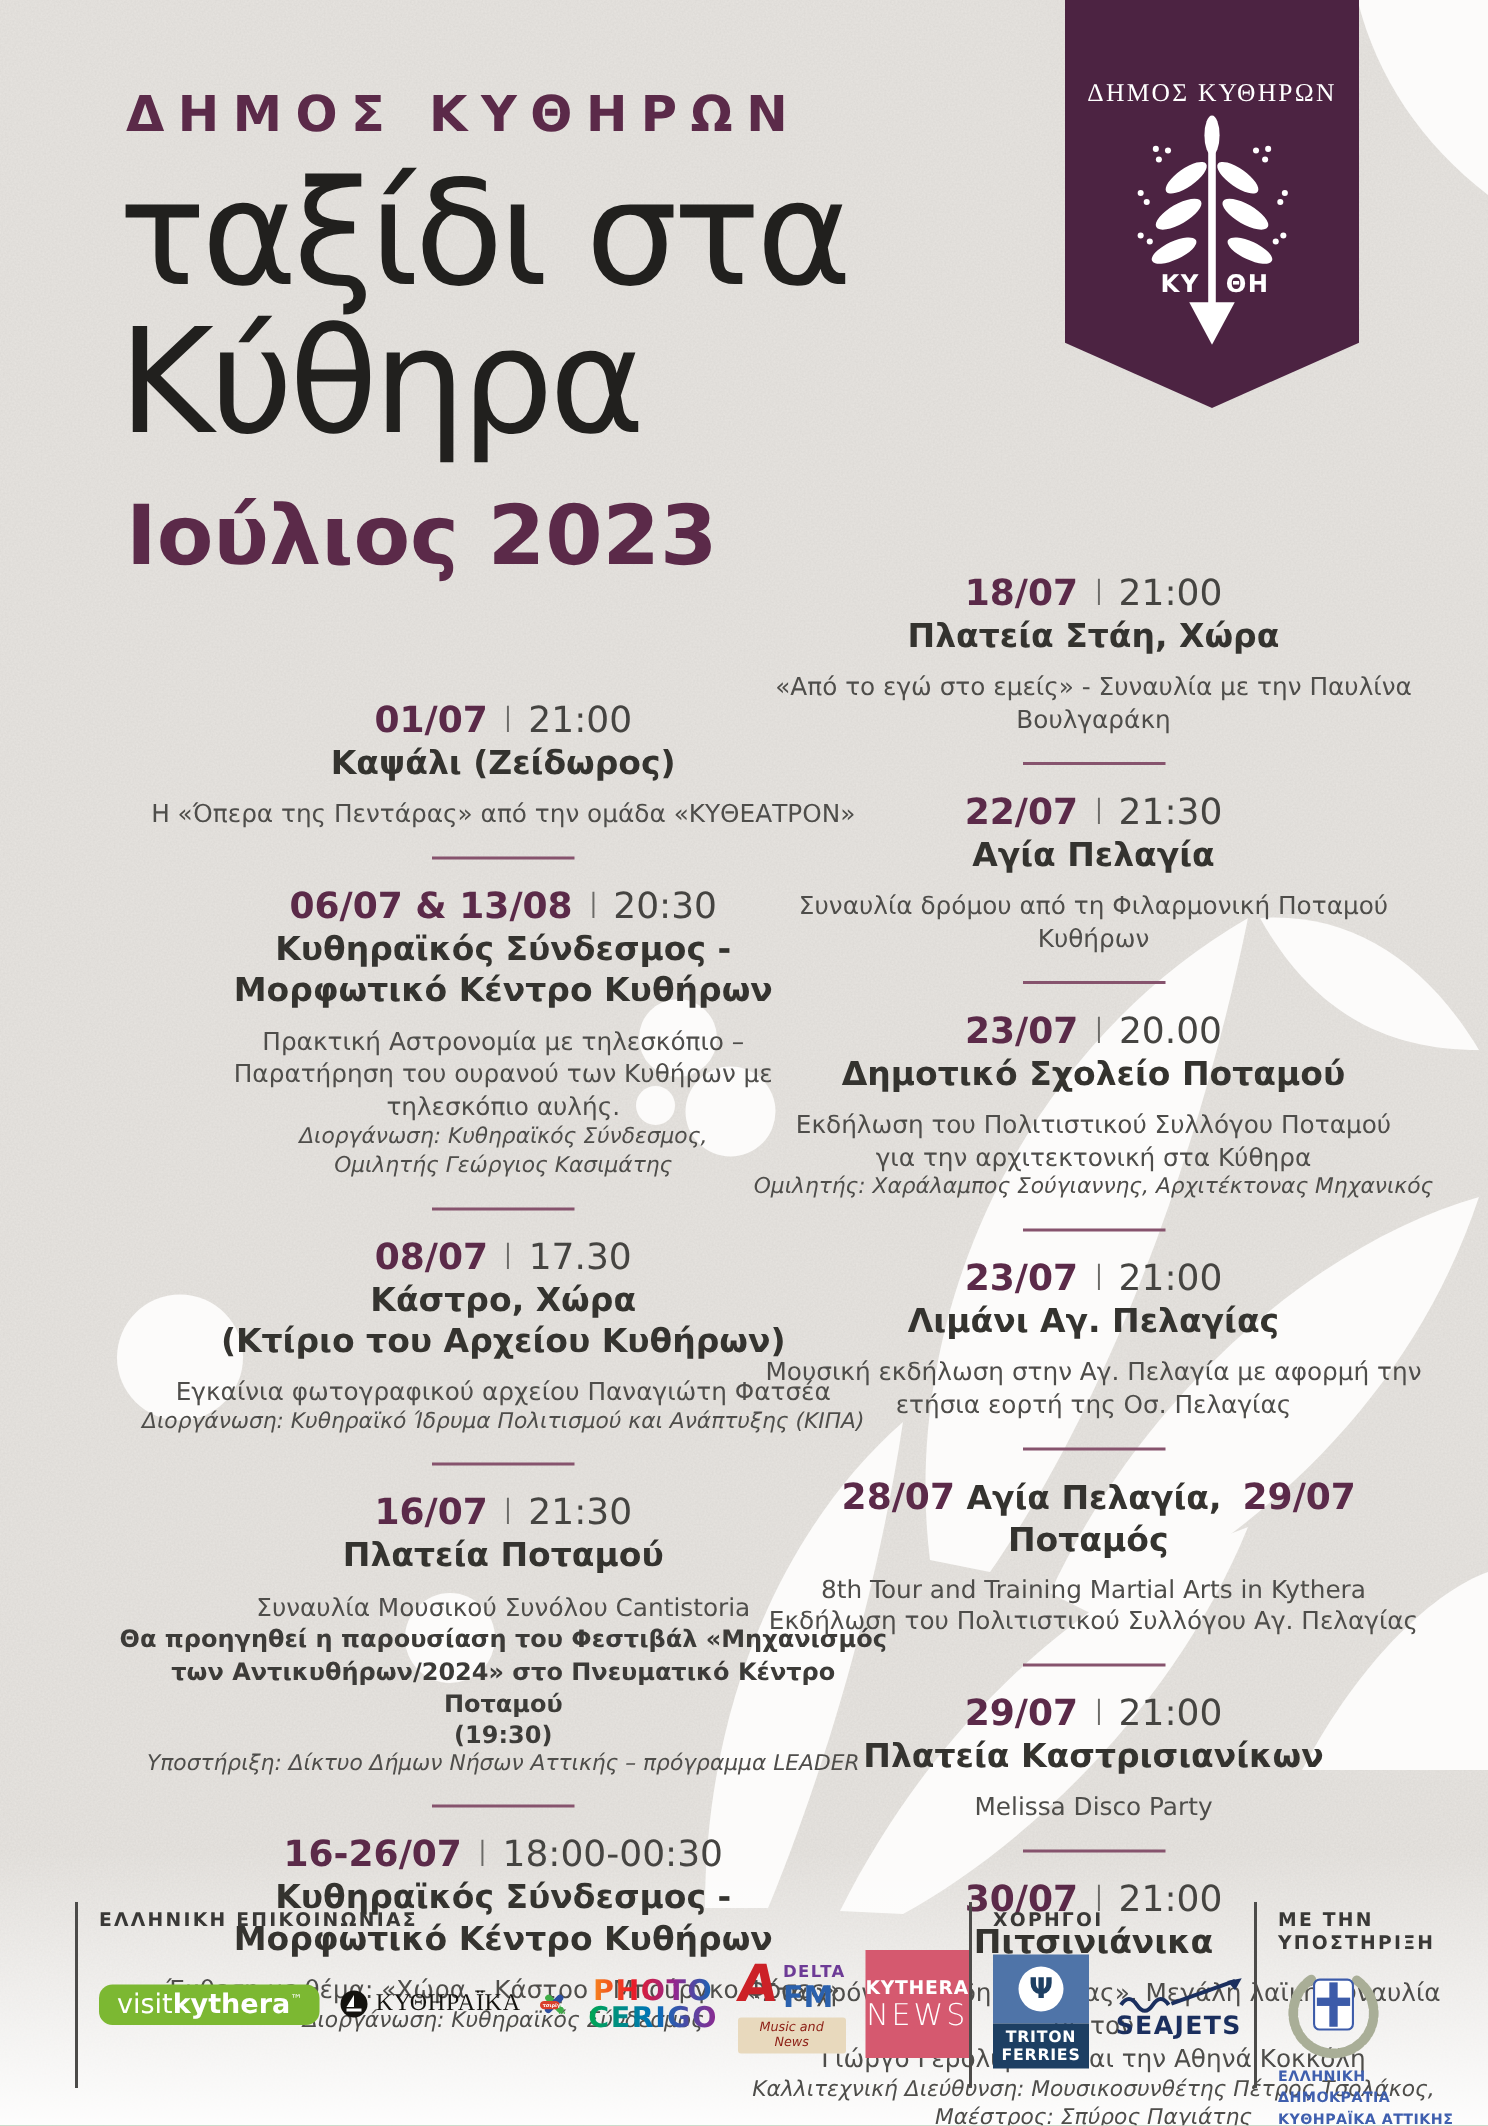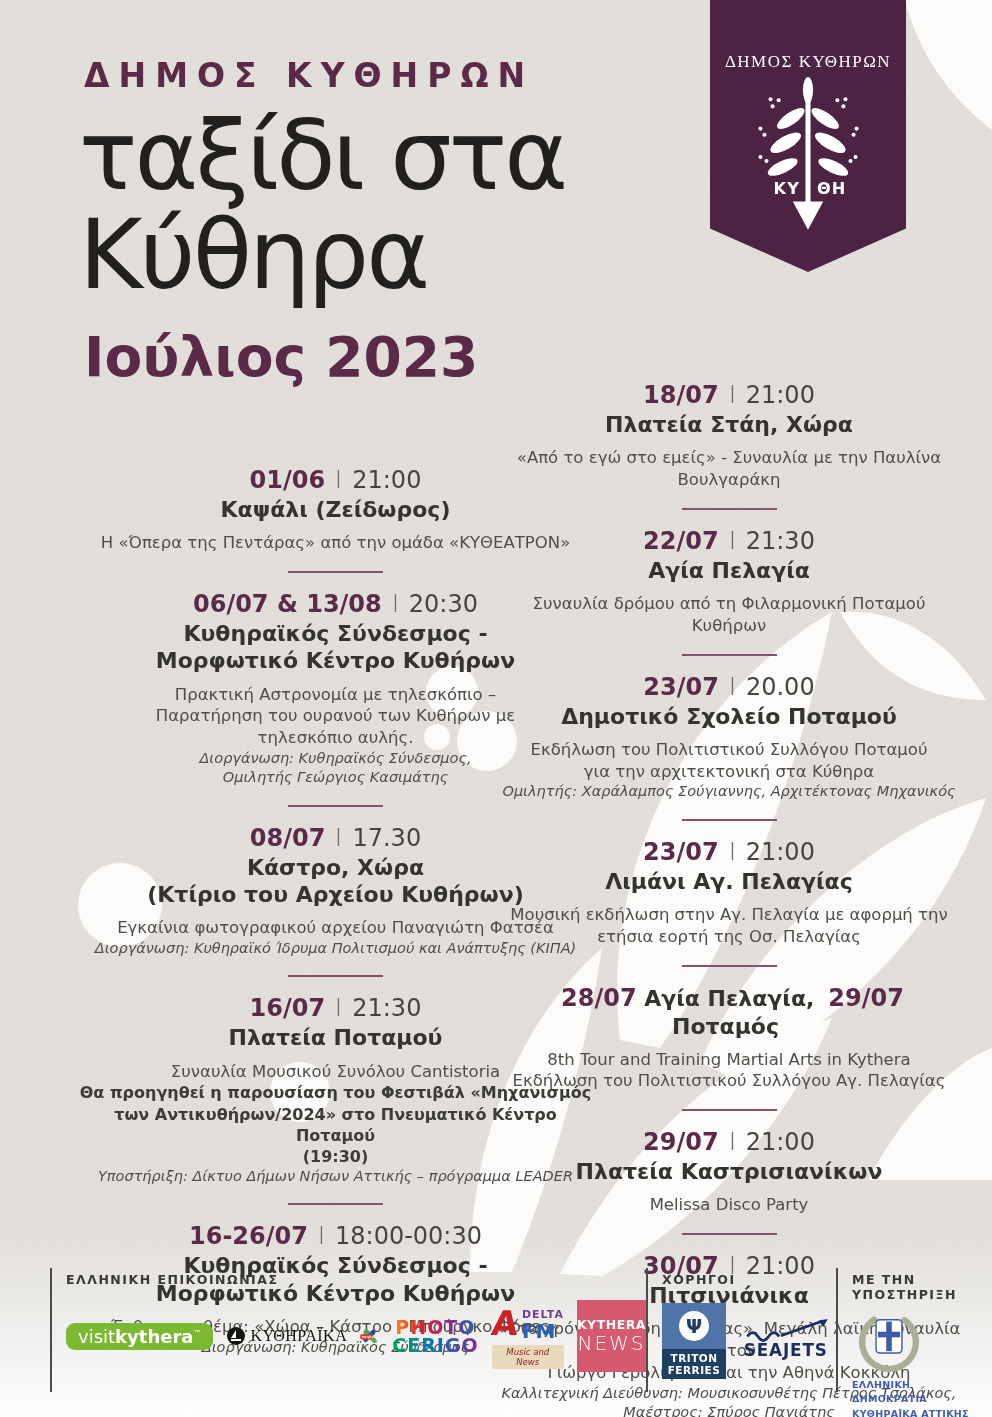--- a/index.html
+++ b/index.html
@@ -159,21 +159,21 @@
         <polygon points="55,152 40,124 70,124"></polygon>
       </g>
       <line x1="55" y1="16" x2="55" y2="128" stroke="#ffffff" stroke-width="5"></line>
       <text x="21" y="117" font-size="16" font-weight="bold" fill="#ffffff" letter-spacing="1">ΚΥ</text>
       <text x="64" y="117" font-size="16" font-weight="bold" fill="#ffffff" letter-spacing="1">ΘΗ</text>
     </svg>
   </div>
 
   <section class="col col-left">
       <article class="event">
-        <div class="ev-head"><span class="ev-date">01/06</span><span class="ev-sep">Ι</span><span class="ev-time">21:00</span></div>
+        <div class="ev-head"><span class="ev-date">01/07</span><span class="ev-sep">Ι</span><span class="ev-time">21:00</span></div>
         <div class="ev-venue">Καψάλι (Ζείδωρος)</div>
         <div class="ev-body">
           <div class="ev-desc">Η «Όπερα της Πεντάρας» από την ομάδα «ΚΥΘΕΑΤΡΟΝ»</div>
         </div>
       </article>
       <div class="ev-divider"></div>
       <article class="event">
         <div class="ev-head"><span class="ev-date">06/07 &amp; 13/08</span><span class="ev-sep">Ι</span><span class="ev-time">20:30</span></div>
         <div class="ev-venue">Κυθηραϊκός Σύνδεσμος -<br>Μορφωτικό Κέντρο Κυθήρων</div>
         <div class="ev-body">

